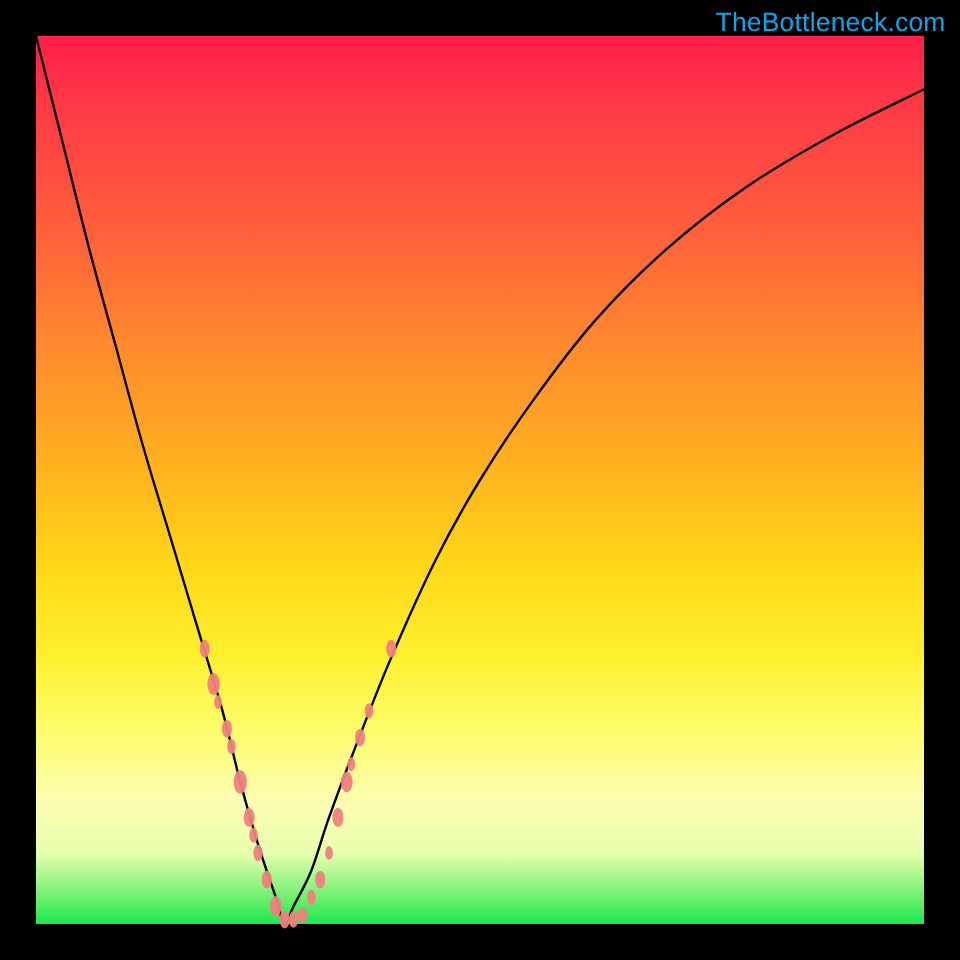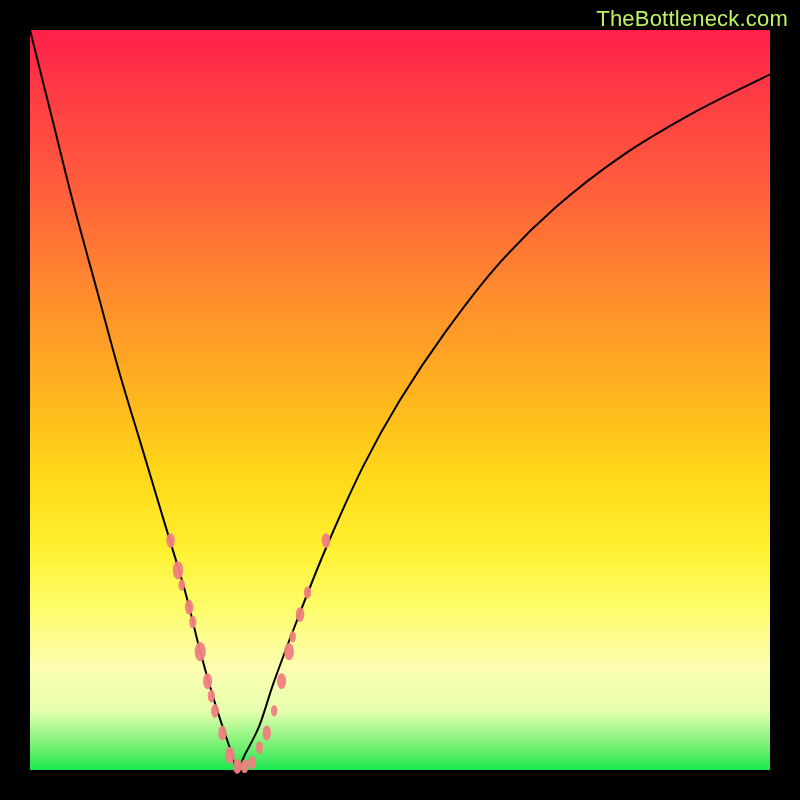--- a/index.html
+++ b/index.html
@@ -36,21 +36,21 @@
       #fdfdb0 86%,
       #e6ffaf 92%,
       #70f070 97%,
       #19e84e 100%
     );
   }
   .watermark {
     position: absolute;
     top: 6px;
     right: 12px;
-    color: #bef264;
+    color: #0ea5e9;
     font-size: 22px;
     font-weight: 500;
     letter-spacing: 0.2px;
     user-select: none;
   }
   svg.curve {
     position: absolute;
     left: 0;
     top: 0;
     width: 740px;

